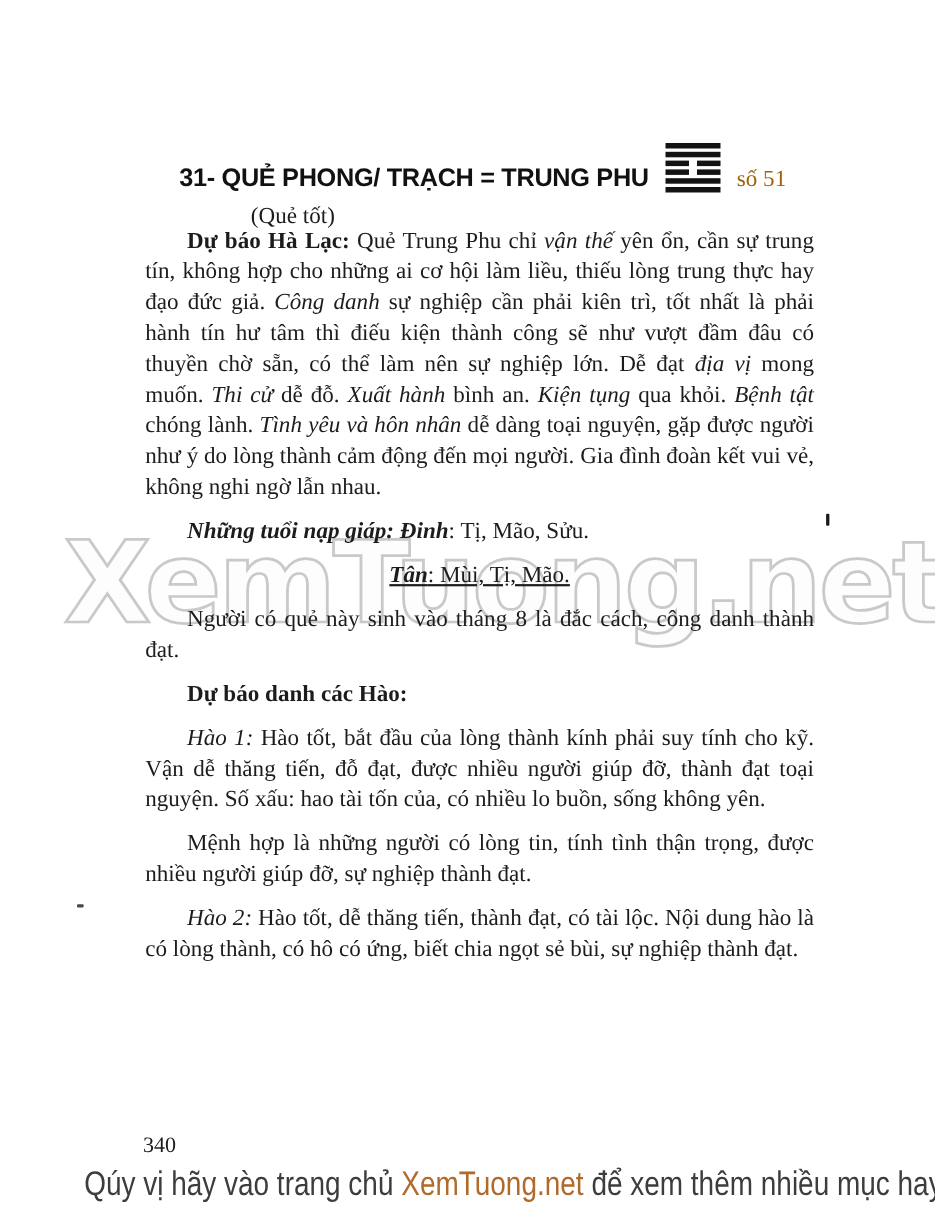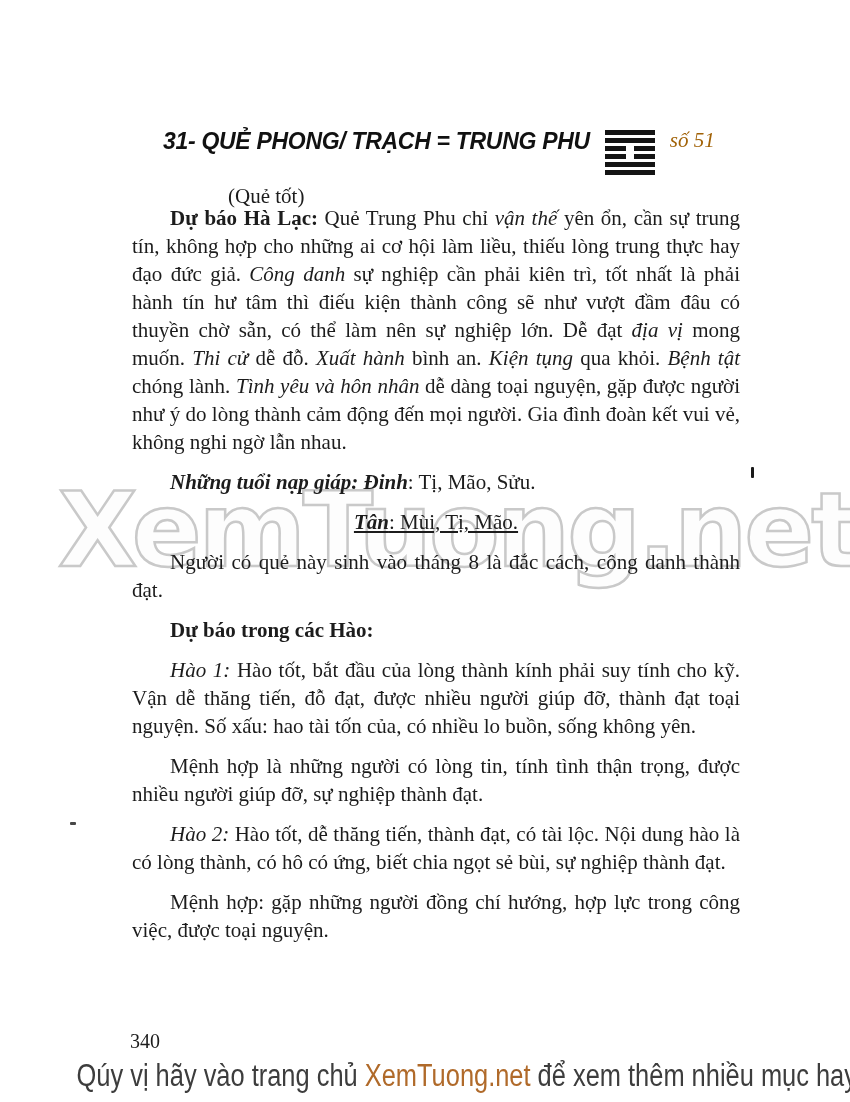--- a/index.html
+++ b/index.html
@@ -21,21 +21,21 @@
     font-size:103px;
     letter-spacing:-3px;
     white-space:nowrap;
     color:#fdfdfd;
     -webkit-text-stroke:2.5px #c9c9c9;
     user-select:none;
   }
   .content{position:relative;z-index:1;}
   .title-row{
     position:absolute;left:163px;top:128px;
-    display:flex;align-items:flex-start;gap:15px;font-style:italic;
+    display:flex;align-items:flex-end;gap:15px;
   }
   .title-row h1{
     margin:0;
     font-family:"Liberation Sans", sans-serif;
     font-weight:bold;
     font-size:23px;
     letter-spacing:-0.3px;
     color:#111;
     white-space:nowrap;
   }
@@ -109,25 +109,24 @@
       <span class="hex-number">số 51</span>
     </div>
 
     <div class="subtitle">(Quẻ tốt)</div>
 
     <div class="body-text">
         <p><span class="run-b">Dự báo Hà Lạc: </span><span class="run-n">Quẻ Trung Phu chỉ </span><span class="run-i">vận thế </span><span class="run-n">yên ổn, cần sự trung tín, không hợp cho những ai cơ hội làm liều, thiếu lòng trung thực hay đạo đức giả. </span><span class="run-i">Công danh </span><span class="run-n">sự nghiệp cần phải kiên trì, tốt nhất là phải hành tín hư tâm thì điếu kiện thành công sẽ như vượt đầm đâu có thuyền chờ sẵn, có thể làm nên sự nghiệp lớn. Dễ đạt </span><span class="run-i">địa vị </span><span class="run-n">mong muốn. </span><span class="run-i">Thi cử </span><span class="run-n">dễ đỗ. </span><span class="run-i">Xuất hành </span><span class="run-n">bình an. </span><span class="run-i">Kiện tụng </span><span class="run-n">qua khỏi. </span><span class="run-i">Bệnh tật </span><span class="run-n">chóng lành. </span><span class="run-i">Tình yêu và hôn nhân </span><span class="run-n">dễ dàng toại nguyện, gặp được người như ý do lòng thành cảm động đến mọi người. Gia đình đoàn kết vui vẻ, không nghi ngờ lẫn nhau.</span></p>
         <p><span class="run-bi">Những tuổi nạp giáp: Đinh</span><span class="run-n">: Tị, Mão, Sửu.</span></p>
         <p class="center"><span class="run-bi">Tân</span><span class="run-n">: Mùi, Tị, Mão.</span></p>
         <p><span class="run-n">Người có quẻ này sinh vào tháng 8 là đắc cách, công danh thành đạt.</span></p>
-        <p><span class="run-b">Dự báo trong các Hào:</span></p>
+        <p><span class="run-b">Dự báo danh các Hào:</span></p>
         <p><span class="run-i">Hào 1: </span><span class="run-n">Hào tốt, bắt đầu của lòng thành kính phải suy tính cho kỹ. Vận dễ thăng tiến, đỗ đạt, được nhiều người giúp đỡ, thành đạt toại nguyện. Số xấu: hao tài tốn của, có nhiều lo buồn, sống không yên.</span></p>
         <p><span class="run-n">Mệnh hợp là những người có lòng tin, tính tình thận trọng, được nhiều người giúp đỡ, sự nghiệp thành đạt.</span></p>
         <p><span class="run-i">Hào 2: </span><span class="run-n">Hào tốt, dễ thăng tiến, thành đạt, có tài lộc. Nội dung hào là có lòng thành, có hô có ứng, biết chia ngọt sẻ bùi, sự nghiệp thành đạt.</span></p>
-        <p><span class="run-n">Mệnh hợp: gặp những người đồng chí hướng, hợp lực trong công việc, được toại nguyện.</span></p>
       </div>
 
     <div class="page-number">340</div>
 
     <div class="footer-line"><span class="run-n">Qúy vị hãy vào trang chủ </span><span class="run-brand" style="color: rgb(176, 106, 42);">XemTuong.net</span><span class="run-n"> để xem thêm nhiều mục hay khác</span></div>
 
     <div class="artifact-tick"></div>
     <div class="artifact-dot"></div>
 
   </div>

